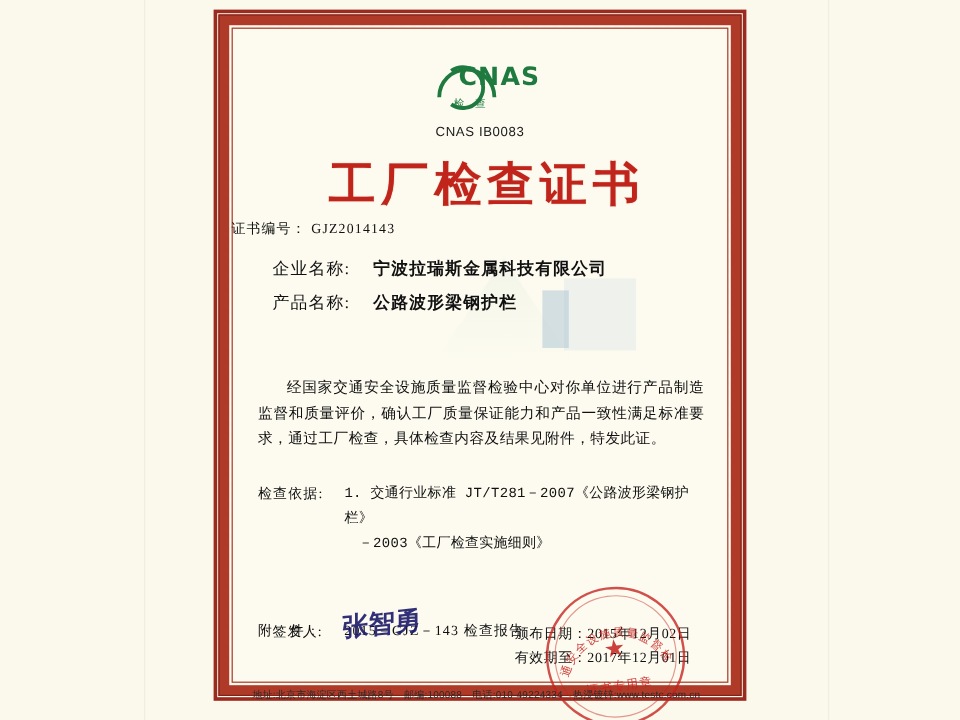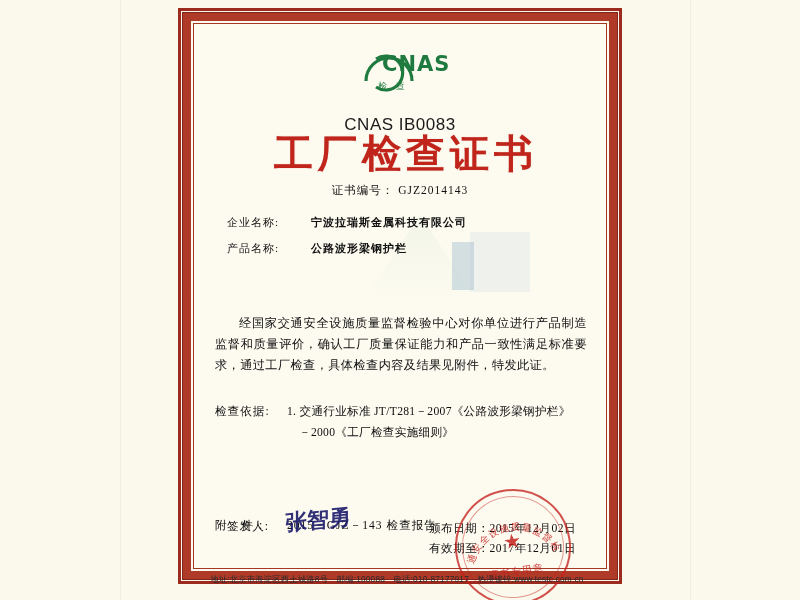--- a/index.html
+++ b/index.html
@@ -66,40 +66,40 @@
   }
   
   .logo-wrap{
     position:absolute;left:0;right:0;top:18px;text-align:center;
   }
   .cnas-mark{
     position:relative;display:inline-block;width:96px;height:56px;
   }
   .cnas-mark svg{display:block;}
   .cnas-id{
-    margin-top:14px;font-size:17px;letter-spacing:.5px;color:#1a1a1a;
+    margin-top:2px;font-size:11px;letter-spacing:.5px;color:#1a1a1a;
     font-family:"Liberation Sans", sans-serif;
   }
   
   .main-title{
     position:absolute;left:12px;right:0;top:104px;text-align:center;
     color:#c0241a;
     font-size:39px;
     letter-spacing:5px;
     font-weight:bold;
     font-family:"DejaVu Sans", sans-serif;
     text-shadow:0 0 1px rgba(160,20,10,.4);
   }
   .cert-no{
-    position:absolute;left:0;right:0;top:160px;text-align:center;
+    position:absolute;left:0;right:0;top:160px;
     font-size:11.5px;color:#111;letter-spacing:1px;
   }
   .fields{
     position:absolute;left:34px;top:192px;width:346px;
-    font-size:11px;color:#101010;
+    font-size:14px;color:#101010;
   }
   .field-row{
     display:flex;align-items:baseline;margin-bottom:11px;
   }
   .field-label{
     width:84px;flex:0 0 84px;letter-spacing:1px;
   }
   .field-value{
     font-weight:bold;letter-spacing:1px;
   }
@@ -113,21 +113,21 @@
   .basis{
     position:absolute;left:22px;top:378px;width:372px;
     font-size:11.6px;line-height:21px;color:#0f0f0f;letter-spacing:.3px;
   }
   .basis-head{
     position:absolute;left:0;top:0;width:70px;letter-spacing:1px;
   }
   .basis-list{
     margin-left:72px;
   }
-  .basis-item{display:block;}
+  .basis-item{display:block;font-family:Liberation Mono, monospace;}
   .basis-item.indent{margin-left:12px;}
   .attach{
     position:absolute;left:22px;top:450px;width:372px;
     font-size:11.6px;letter-spacing:1px;color:#0f0f0f;
   }
   .attach .lbl{display:inline-block;width:68px;letter-spacing:6px;margin-top:45px;}
   .sign-area{
     position:absolute;left:22px;top:496px;width:372px;
     font-size:11.6px;color:#0f0f0f;
   }
@@ -232,21 +232,21 @@
     </div>
 
     <div class="body-text">
       <p>经国家交通安全设施质量监督检验中心对你单位进行产品制造监督和质量评价，确认工厂质量保证能力和产品一致性满足标准要求，通过工厂检查，具体检查内容及结果见附件，特发此证。</p>
     </div>
 
     <div class="basis">
       <div class="basis-head">检查依据:</div>
       <div class="basis-list">
         <span class="basis-item">1. 交通行业标准 JT/T281－2007《公路波形梁钢护栏》</span>
-        <span class="basis-item indent">－2000《工厂检查实施细则》</span>
+        <span class="basis-item indent">－2003《工厂检查实施细则》</span>
       </div>
     </div>
 
     <div class="attach">
       <span class="lbl">附 件:</span>
       <span>2015－GJZ－143 检查报告</span>
     </div>
 
     <div class="sign-area">
       <span class="sign-left">签发人:</span>
@@ -273,16 +273,16 @@
         </svg>
       </div>
       <div class="seal-star">★</div>
       <div class="seal-bottom">证书专用章</div>
     </div>
   </div>
 
   <div class="footer">
     <span>地址:北京市海淀区西土城路8号</span>
     <span>邮编:100088</span>
-    <span>电话:010-87177917</span>
+    <span>电话:010-49224334</span>
     <span>热浸镀锌:www.testc.com.cn</span>
   </div>
 </div>
 
 </body></html>

